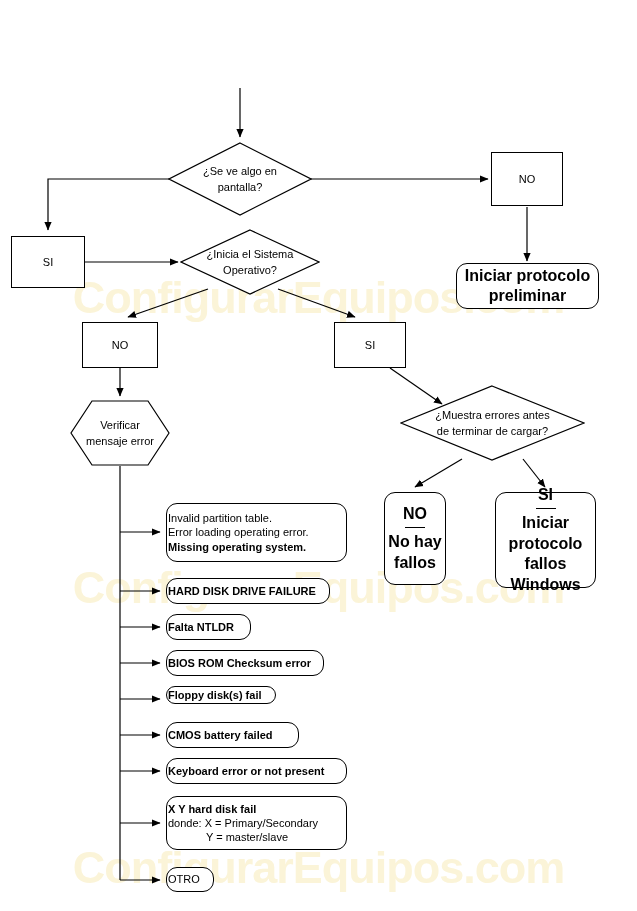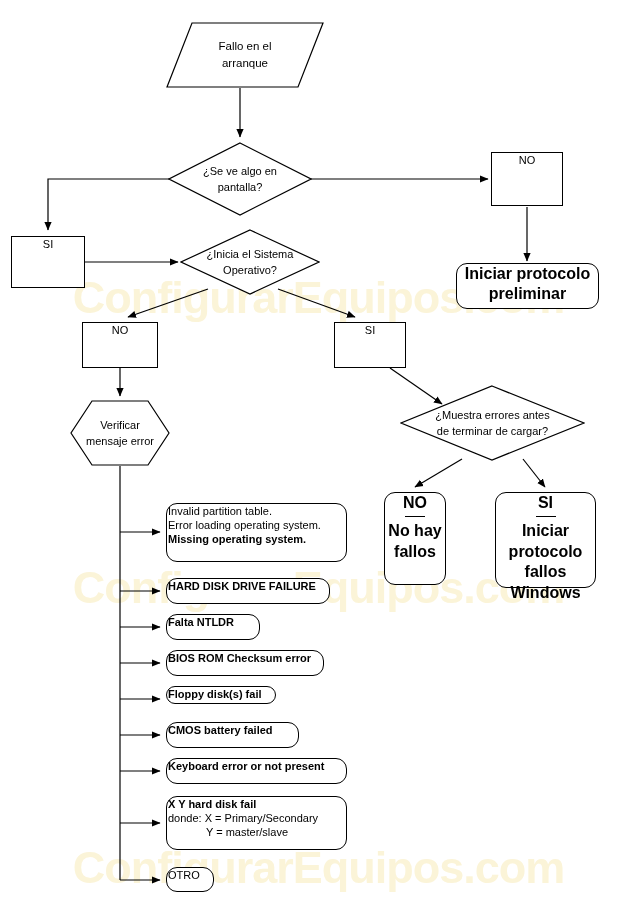--- a/index.html
+++ b/index.html
@@ -40,20 +40,21 @@
     height: 911px;
     z-index: 1;
   }
   
   .node {
     position: absolute;
     box-sizing: border-box;
     display: flex;
     flex-direction: column;
     align-items: center;
+    justify-content: center;
     text-align: center;
     background: #ffffff;
     z-index: 2;
     line-height: 1.28;
   }
   .rect {
     border: 1px solid #000000;
     font-size: 11px;
   }
   .rounded {
@@ -182,29 +183,20 @@
       <line x1="120" y1="627" x2="160" y2="627" marker-end="url(#ah)"></line>
       <line x1="120" y1="663" x2="160" y2="663" marker-end="url(#ah)"></line>
       <line x1="120" y1="699" x2="160" y2="699" marker-end="url(#ah)"></line>
       <line x1="120" y1="735" x2="160" y2="735" marker-end="url(#ah)"></line>
       <line x1="120" y1="771" x2="160" y2="771" marker-end="url(#ah)"></line>
       <line x1="120" y1="823" x2="160" y2="823" marker-end="url(#ah)"></line>
       <line x1="120" y1="880" x2="160" y2="880" marker-end="url(#ah)"></line>
     </g>
   </svg>
 
-  <div class="parallelogram" style="left:166px; top:22px; width:158px; height:66px;">
-    <svg class="shape" viewBox="0 0 158 66" preserveAspectRatio="none">
-      <polygon points="26,1 157,1 132,65 1,65" fill="#ffffff" stroke="#000" stroke-width="1.2"></polygon>
-    </svg>
-    <div class="ptext">
-      <span>Fallo en el</span>
-      <span>arranque</span>
-    </div>
-  </div>
 
   <div class="diamond" style="left:168px; top:142px; width:144px; height:74px;">
     <svg class="shape" viewBox="0 0 144 74" preserveAspectRatio="none">
       <polygon points="72,1 143,37 72,73 1,37" fill="#ffffff" stroke="#000" stroke-width="1.2"></polygon>
     </svg>
     <div class="dtext">
       <span>¿Se ve algo en</span>
       <span>pantalla?</span>
     </div>
   </div>
@@ -269,29 +261,29 @@
 
   <div class="node rounded" style="left:495px; top:492px; width:101px; height:96px;">
     <span>SI</span>
     <span class="divider"></span>
     <span>Iniciar protocolo</span>
     <span>fallos Windows</span>
   </div>
 
   <div class="node rounded rounded-left msg-box" style="left:166px; top:503px; width:181px; height:59px;">
       <span class="msg-line">Invalid partition table.</span>
-      <span class="msg-line">Error loading operating system.</span>
+      <span class="msg-line">Error loading operating error.</span>
       <span class="msg-line b">Missing operating system.</span>
     </div>
 
   <div class="node rounded rounded-left msg-box" style="left:166px; top:578px; width:164px; height:26px;">
       <span class="msg-line b">HARD DISK DRIVE FAILURE</span>
     </div>
 
-  <div class="node rounded rounded-left msg-box" style="left:166px; top:614px; width:94px; height:26px;">
+  <div class="node rounded rounded-left msg-box" style="left:166px; top:614px; width:85px; height:26px;">
       <span class="msg-line b">Falta NTLDR</span>
     </div>
 
   <div class="node rounded rounded-left msg-box" style="left:166px; top:650px; width:158px; height:26px;">
       <span class="msg-line b">BIOS ROM Checksum error</span>
     </div>
 
   <div class="node rounded rounded-left msg-box" style="left:166px; top:686px; width:110px; height:18px;">
       <span class="msg-line b">Floppy disk(s) fail</span>
     </div>

